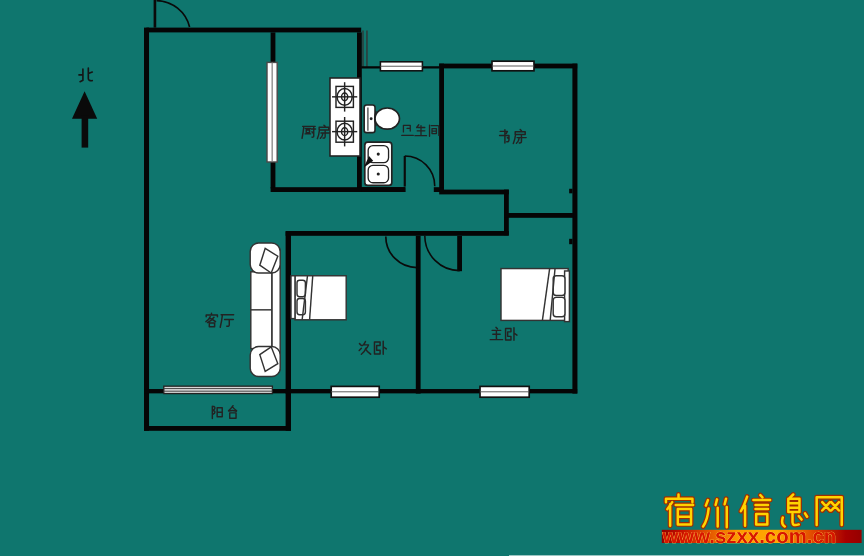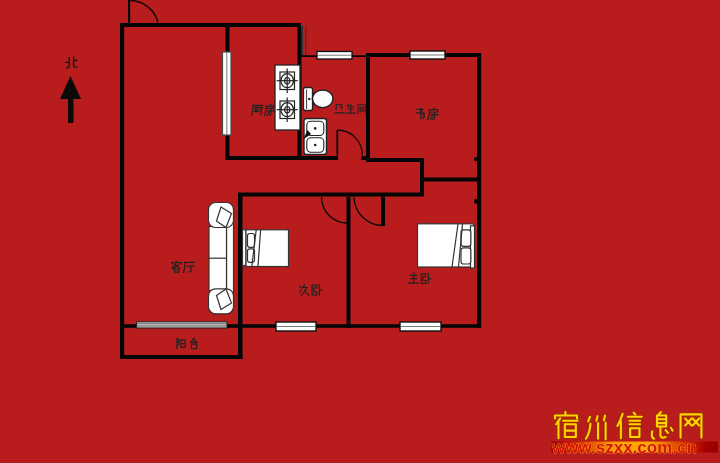--- a/index.html
+++ b/index.html
@@ -1,16 +1,16 @@
 <!DOCTYPE html>
 <html><head>
 <meta charset="utf-8">
 <style>
 html,body{margin:0;padding:0;background:#fff;}
-#page{position:relative;width:720px;height:463px;background:#b91c1c;overflow:hidden;font-family:"Liberation Sans",sans-serif;}
+#page{position:relative;width:720px;height:463px;background:#0f766e;overflow:hidden;font-family:"Liberation Sans",sans-serif;}
 svg{position:absolute;left:0;top:0;}
 </style>
 </head>
 <body>
 <div id="page">
 <svg width="720" height="463" viewBox="0 0 720 463">
 <defs>
 <linearGradient id="barg" x1="551" y1="0" x2="718" y2="0" gradientUnits="userSpaceOnUse">
 <stop offset="0" stop-color="#8f0000"></stop>
           <stop offset="0.10" stop-color="#c81000"></stop>

